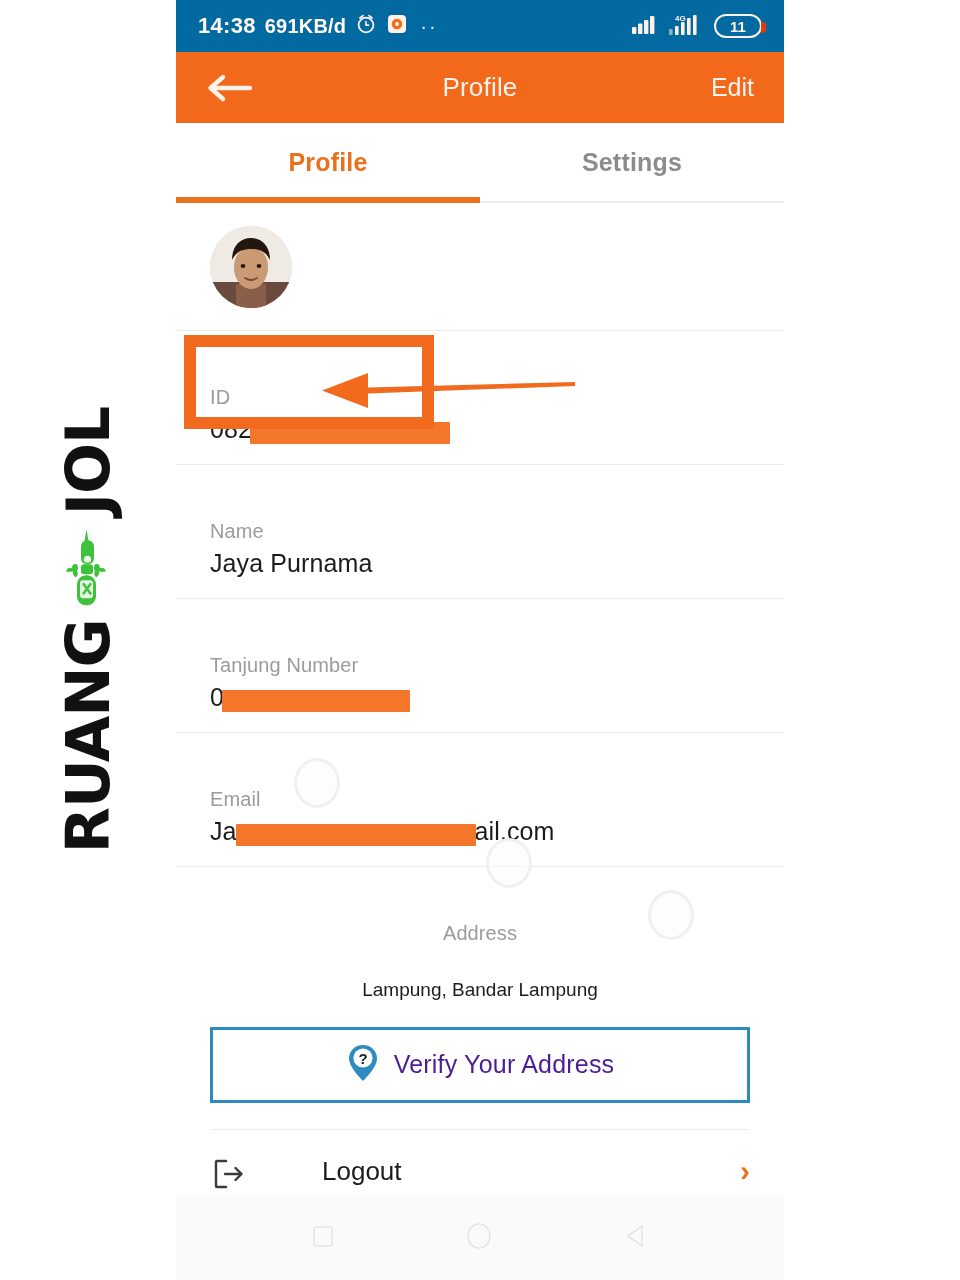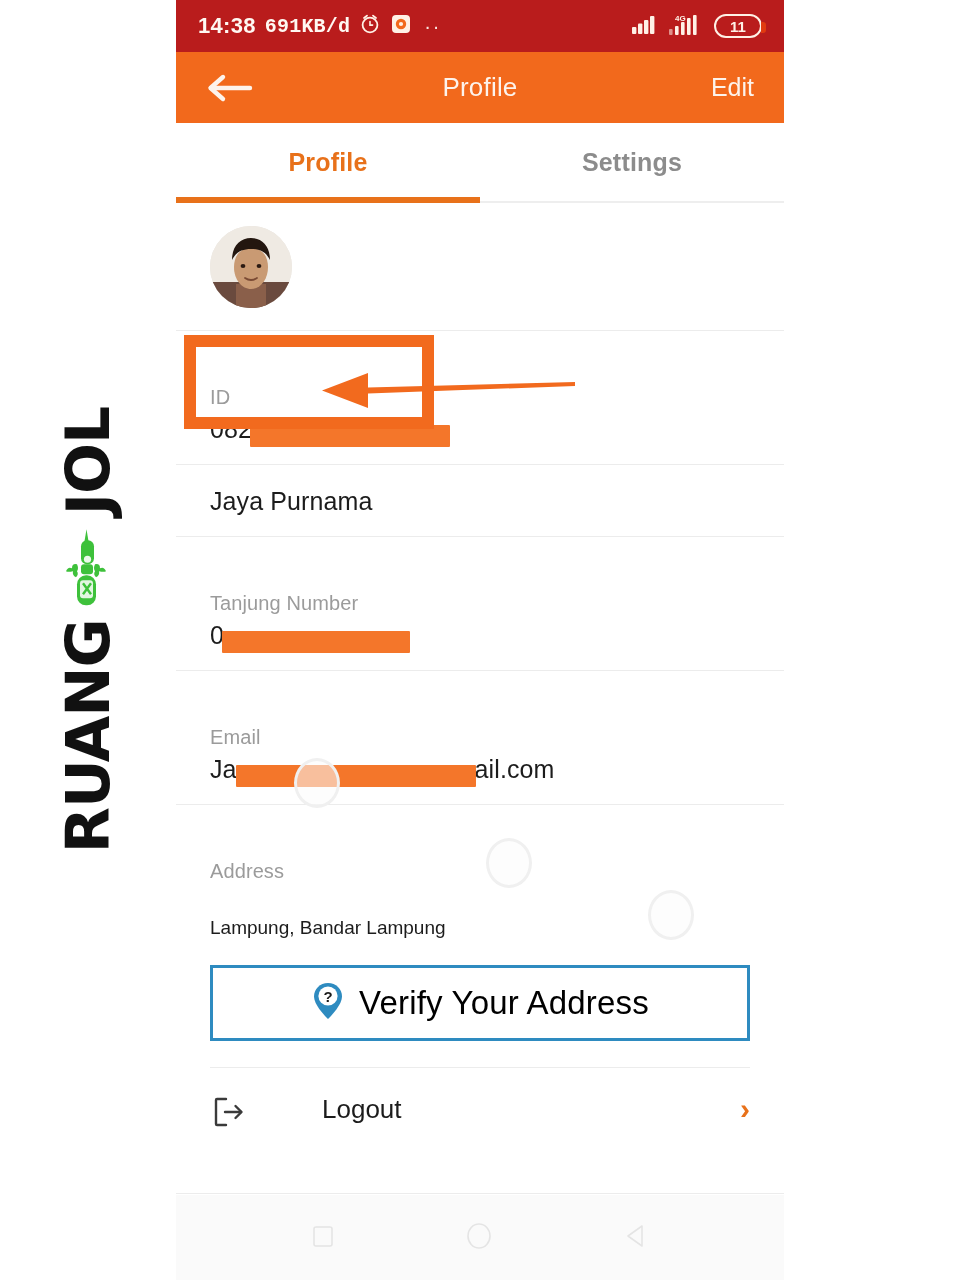--- a/index.html
+++ b/index.html
@@ -57,41 +57,40 @@
     top: 0;
     width: 608px;
     height: 1280px;
     background: #ffffff;
   }
 
   
   .statusbar {
     position: relative;
     height: 52px;
-    background: #b91c1c;
+    background: #0369a1;
     display: flex;
     align-items: center;
     padding: 0 22px;
     color: #fff8f2;
   }
   .sb-left {
     display: flex;
     align-items: center;
     gap: 9px;
   }
   .sb-time {
     font-size: 22px;
     font-weight: bold;
     letter-spacing: 0.3px;
   }
   .sb-rate {
     font-size: 20px;
     font-weight: bold;
     letter-spacing: 0.2px;
-    font-family: Liberation Mono, monospace;
   }
   .sb-right {
     margin-left: auto;
     display: flex;
     align-items: center;
     gap: 11px;
   }
   .sb-dots {
     font-size: 20px;
     line-height: 10px;
@@ -217,21 +216,21 @@
     margin-bottom: 6px;
     letter-spacing: .1px;
     margin-top: 33px;
   }
   .field-value {
     font-size: 25px;
     color: #1c1c1c;
     letter-spacing: .1px;
     position: relative;
     display: flex;
-    align-items: flex-end;
+    align-items: center;
   }
   .redact {
     display: inline-block;
     background: #F4762A;
     height: 22px;
     border-radius: 1px;
     position: relative;
     top: 3px;
   }
   .redact.id-r    { width: 200px; margin-left: -2px; }
@@ -258,40 +257,41 @@
     width: 255px;
     height: 50px;
     z-index: 14;
     pointer-events: none;
   }
 
   
   .address-block {
     padding: 22px 34px 26px 34px;
     position: relative;
+    text-align: center;
   }
   .addr-lines {
     margin-top: 32px;
     font-size: 19px;
     color: #1c1c1c;
     line-height: 1.35;
   }
   .verify-btn {
     margin-top: 24px;
     height: 76px;
     border: 3px solid #2E8BC0;
     background: #ffffff;
     display: flex;
     align-items: center;
     justify-content: center;
     gap: 14px;
   }
   .verify-label {
-    font-size: 33px;
-    color: #000000;
+    font-size: 25px;
+    color: #4c1d95;
     letter-spacing: .2px;
   }
   .sep-line {
     height: 1.5px;
     background: #ececec;
     margin-top: 26px;
   }
 
   
   .logout-row {
@@ -454,20 +454,21 @@
     <div class="field">
       <div class="field-label">ID</div>
       <div class="field-value">
         <span>082</span>
         <span class="redact id-r"></span>
       </div>
       <div class="id-highlight"></div>
     </div>
 
     <div class="field">
+      <div class="field-label">Name</div>
       <div class="field-value">Jaya Purnama</div>
     </div>
 
     <div class="field">
       <div class="field-label">Tanjung Number</div>
       <div class="field-value">
         <span>0</span>
         <span class="redact phone-r"></span>
       </div>
     </div>

